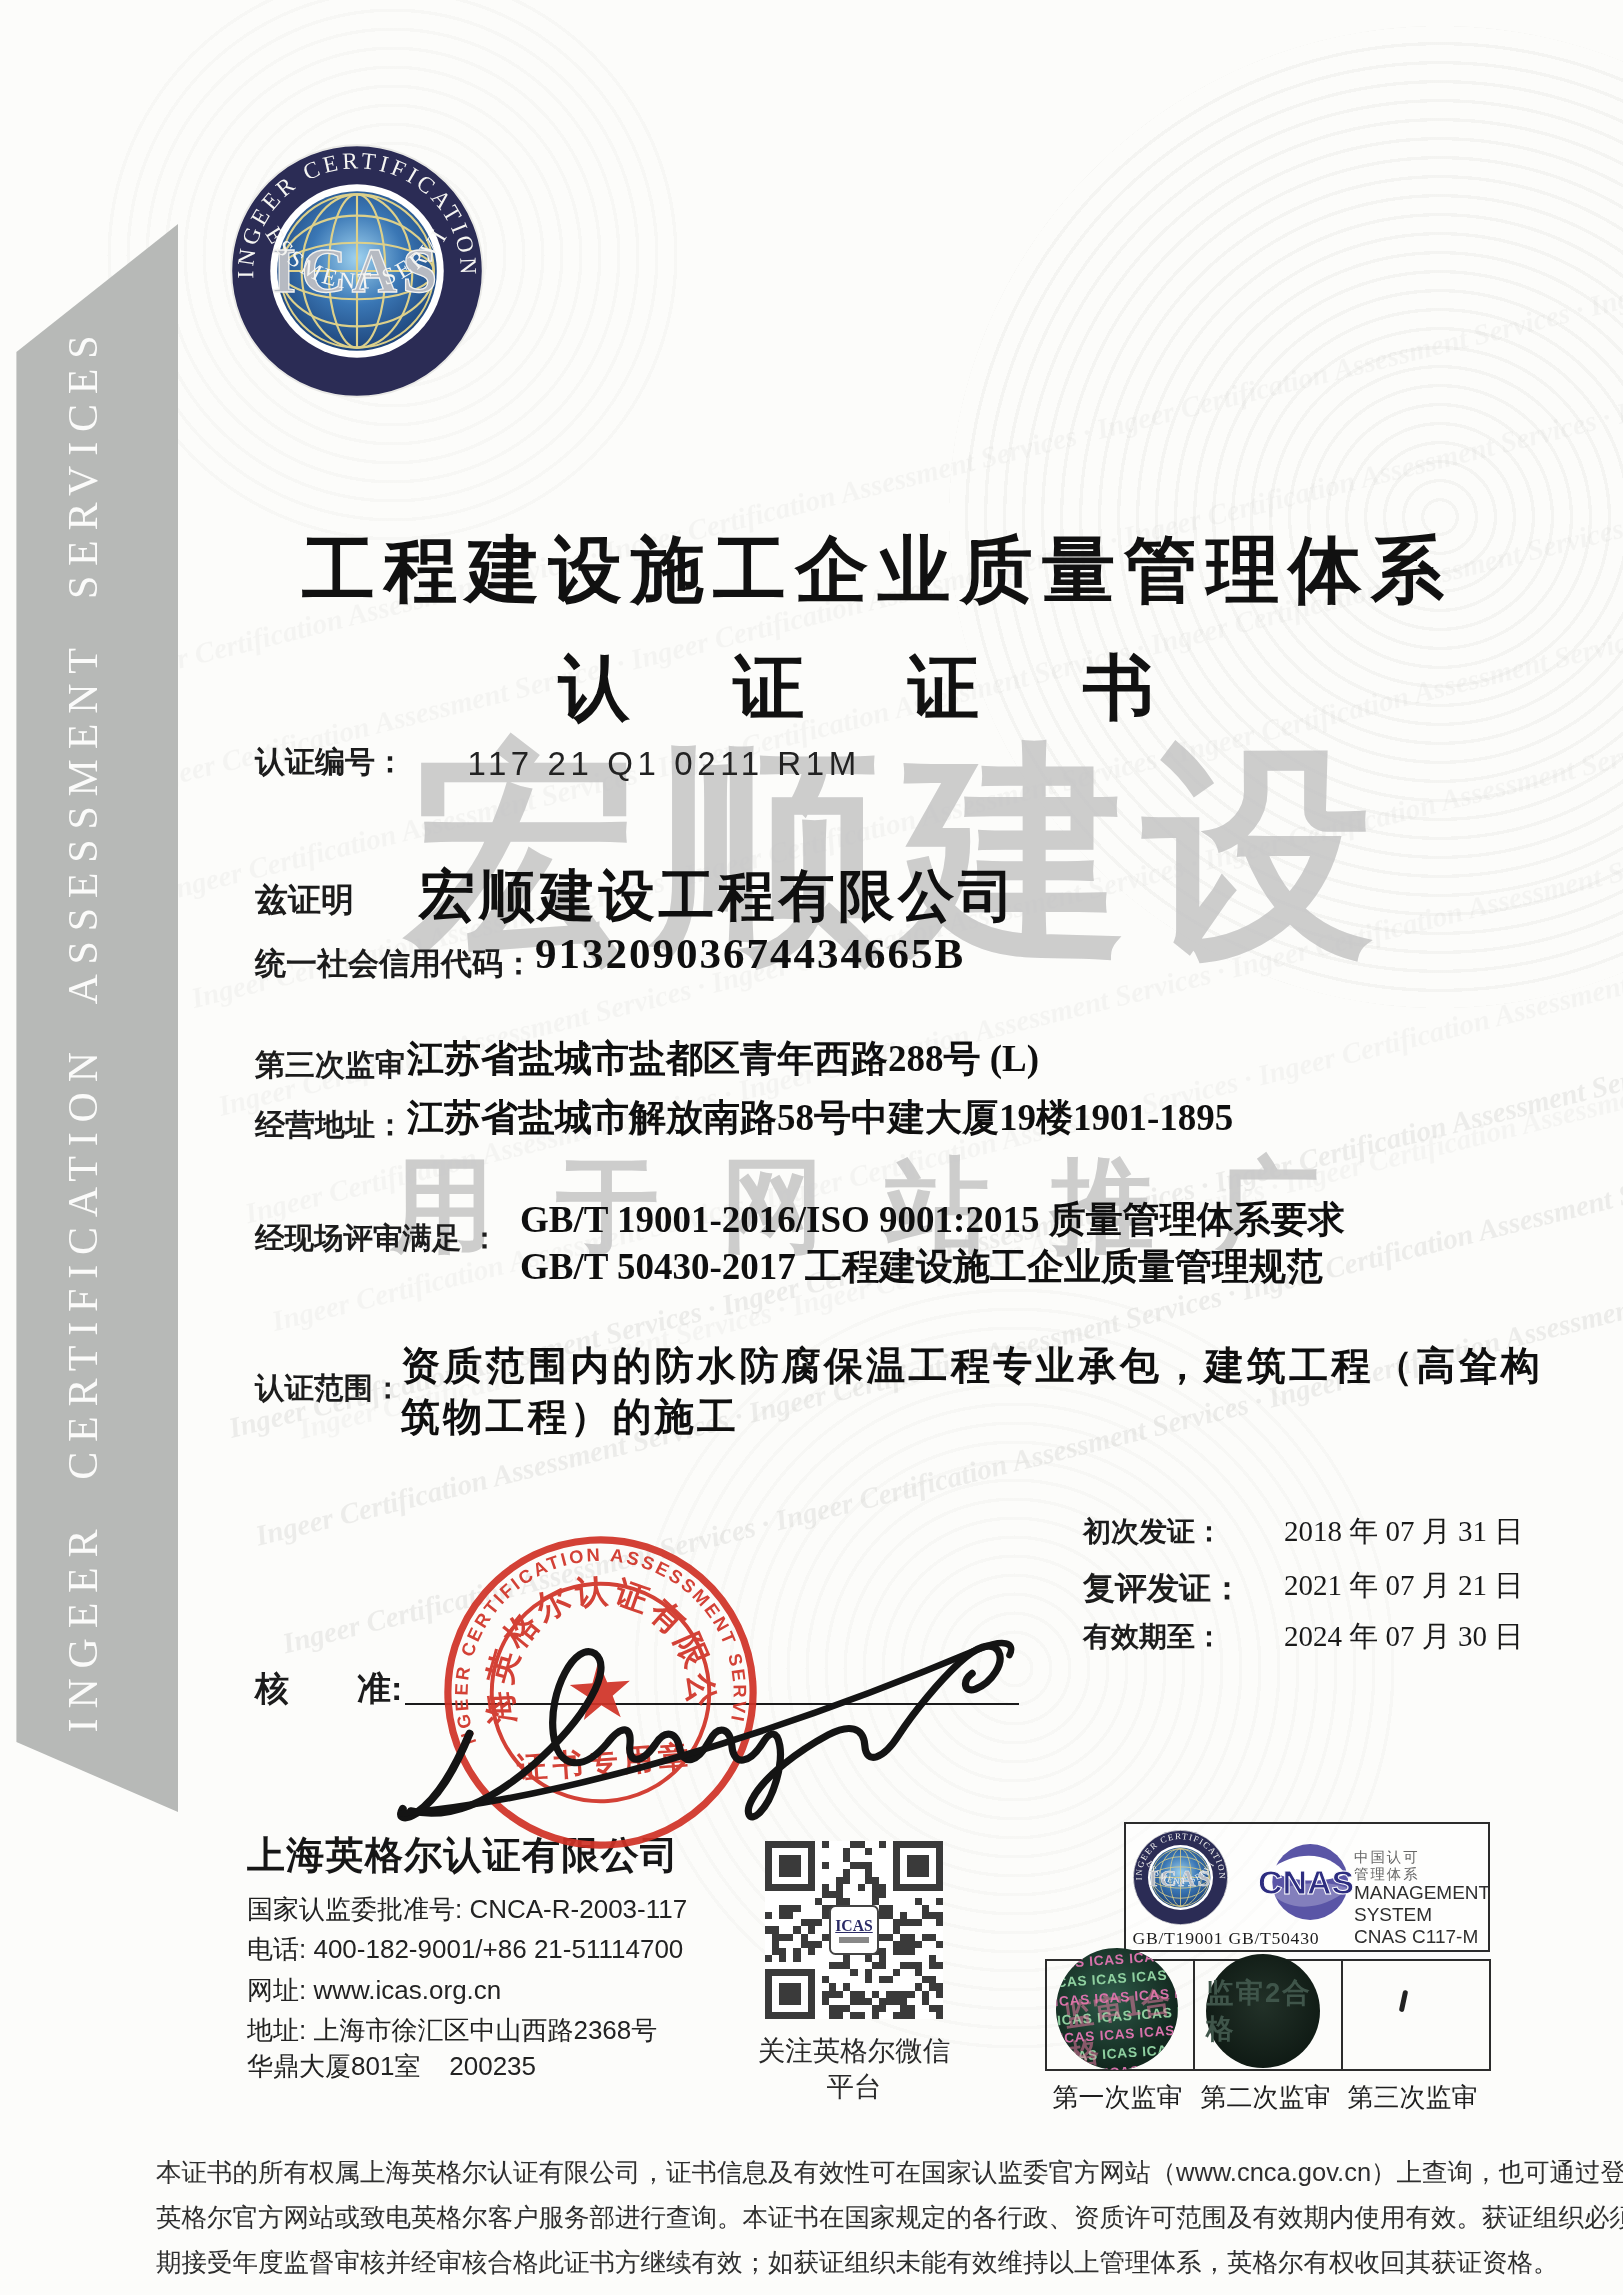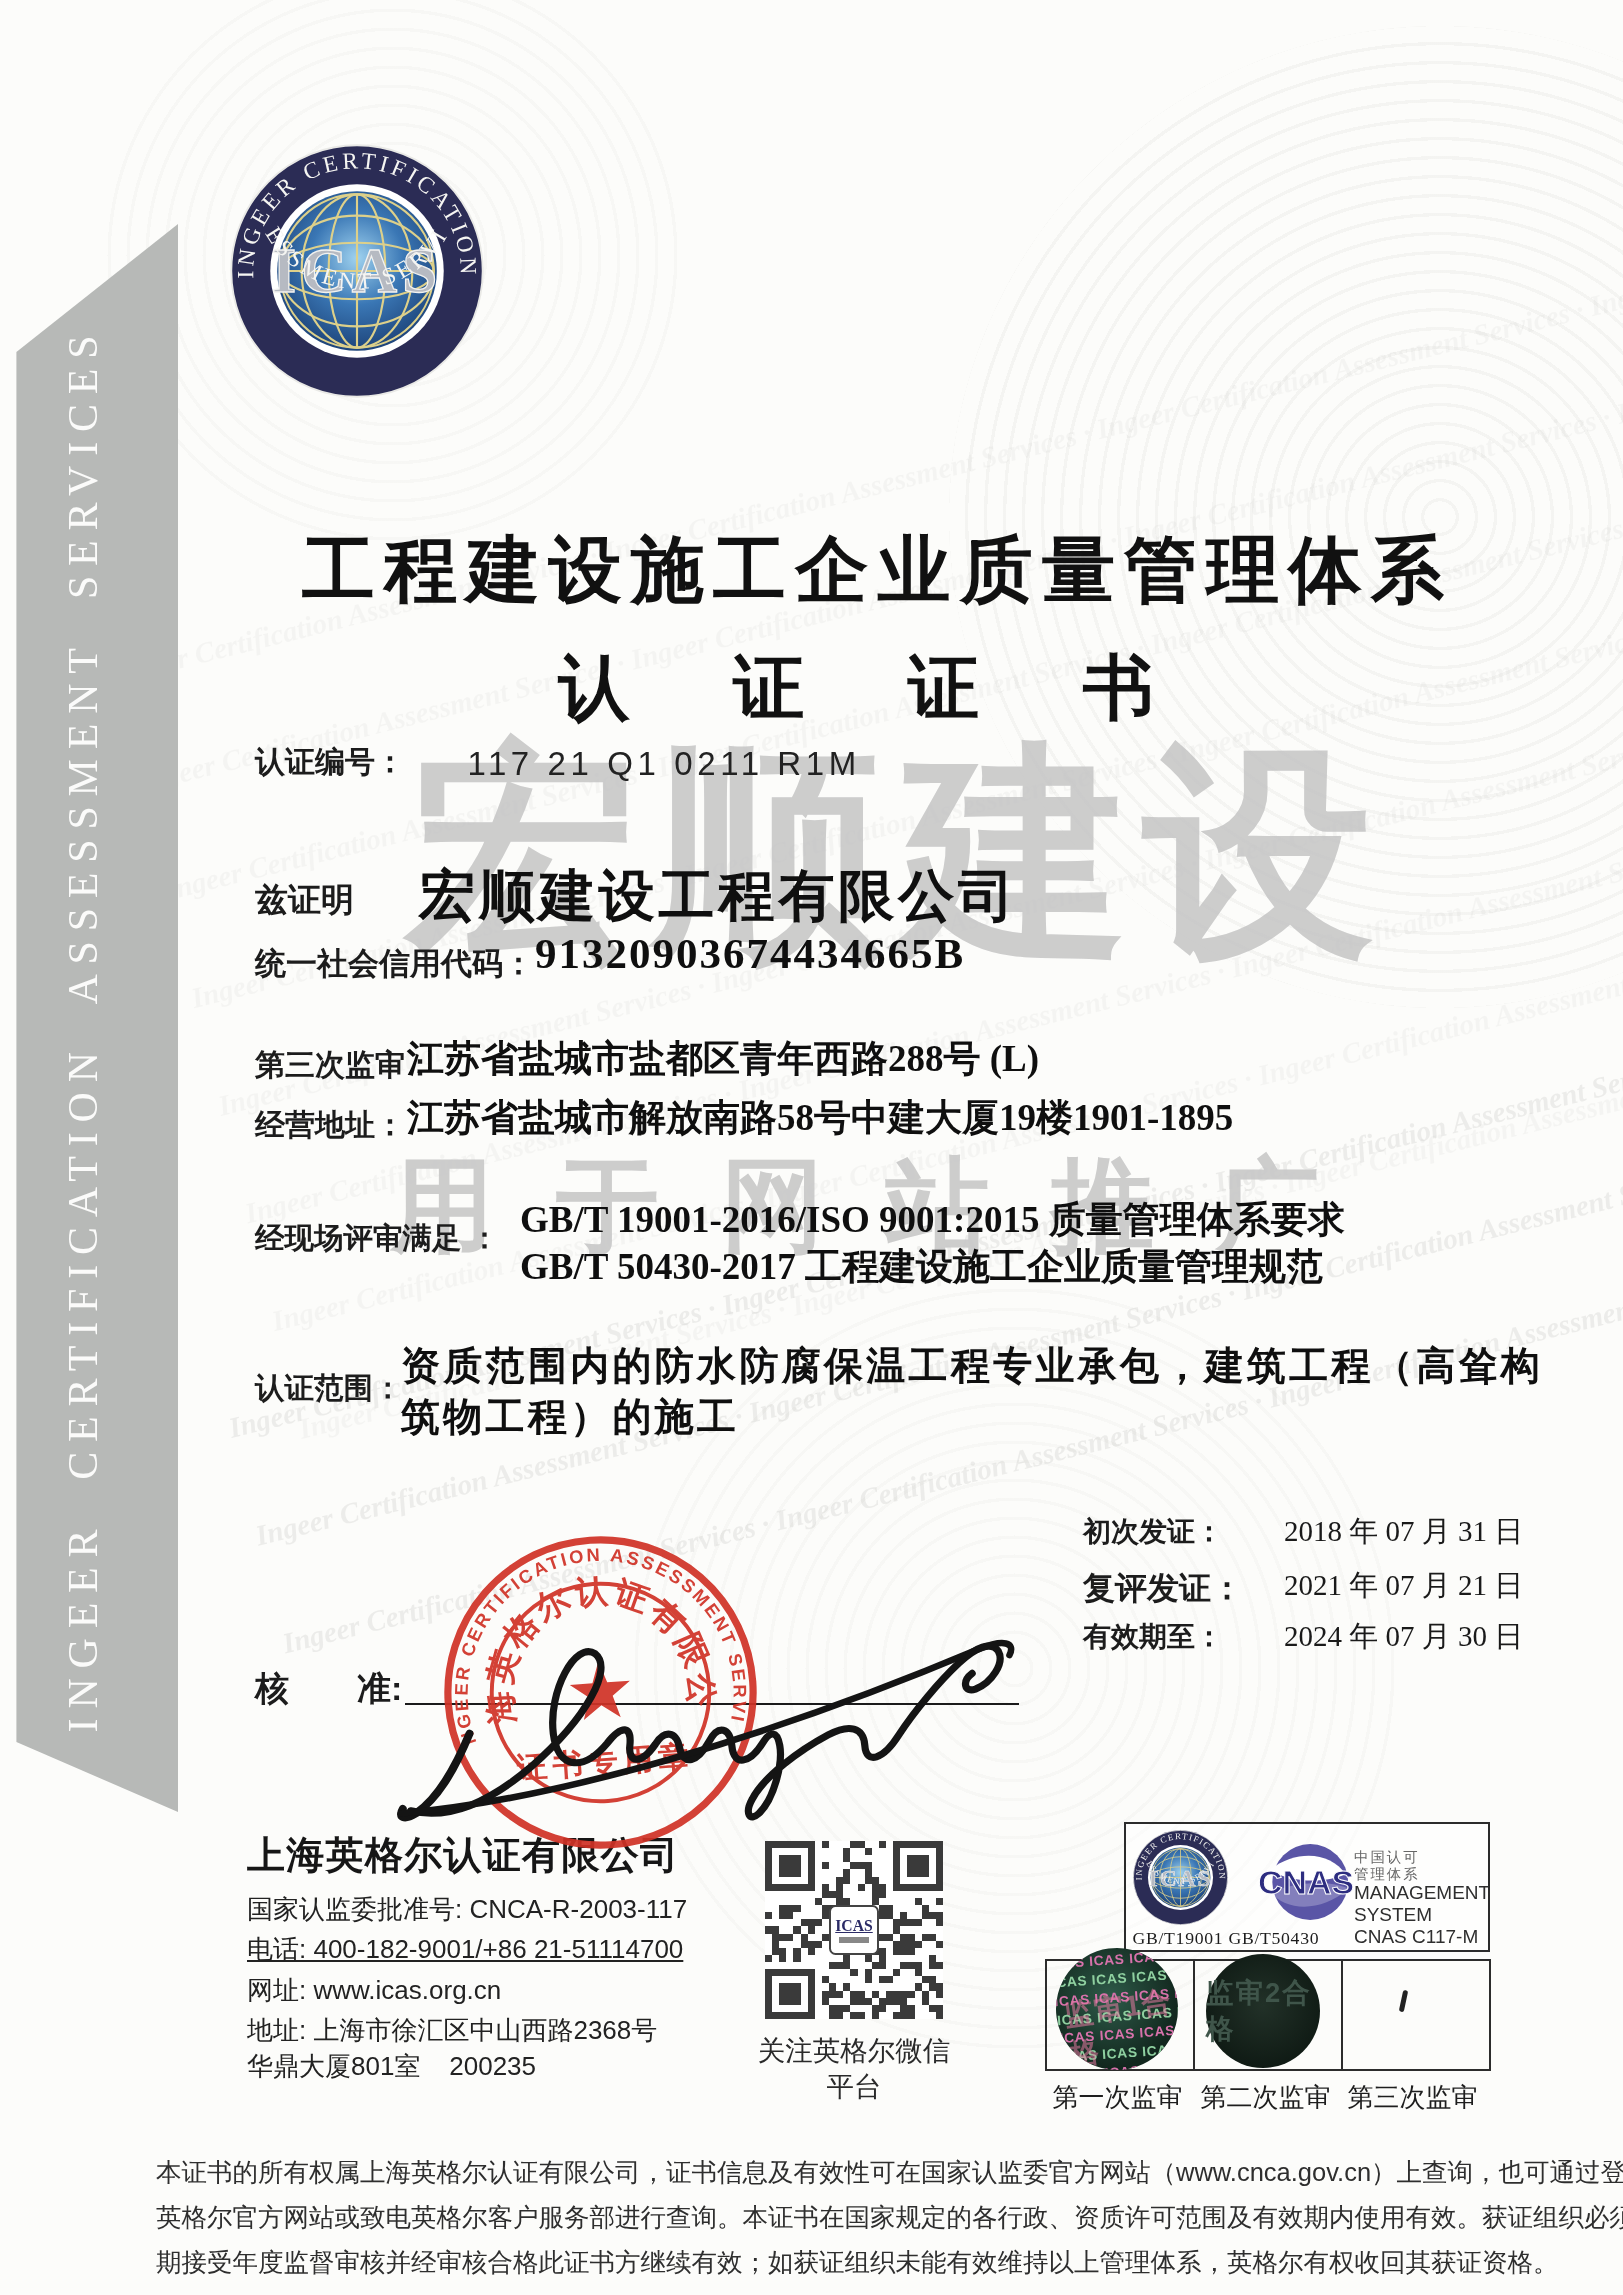--- a/index.html
+++ b/index.html
@@ -222,21 +222,21 @@
   <svg class="signature" viewBox="0 0 1010 400">
     <g fill="none" stroke="#141414" stroke-linecap="round">
       <path stroke-width="12" d="M 120,230 C 95,290 70,330 38,352 C 20,363 10,358 18,345"></path>
       <path stroke-width="11" d="M 30,348 C 90,362 150,335 215,280 C 300,205 340,130 312,108 C 282,88 240,165 248,230 C 254,282 292,290 330,245 C 353,216 368,218 365,248 C 362,275 382,278 404,246 C 418,224 436,226 441,252 C 447,280 468,274 486,242 C 500,216 518,220 521,250 C 524,280 548,276 568,244 C 580,225 590,226 594,248 C 599,276 585,330 562,352 C 548,365 540,352 552,330 C 570,295 625,255 668,232 C 700,215 722,220 724,248 C 726,278 752,270 776,232 C 800,195 838,150 868,122 C 893,98 918,88 928,104 C 938,122 918,152 893,162 C 876,168 872,150 888,138"></path>
       <path stroke-width="10" d="M 15,352 C 260,330 580,235 900,100 C 935,86 955,90 945,110"></path>
     </g>
   </svg>
 
   <div class="issuer-name">上海英格尔认证有限公司</div>
   <div class="issuer-line" style="top:1892px;">国家认监委批准号: CNCA-R-2003-117</div>
-  <div class="issuer-line" style="top:1932px;text-decoration:underline;">电话: 400-182-9001/+86 21-51114700</div>
+  <div class="issuer-line" style="top:1932px;">电话: 400-182-9001/+86 21-51114700</div>
   <div class="issuer-line" style="top:1973px;">网址: www.icas.org.cn</div>
   <div class="issuer-line" style="top:2013px;">地址: 上海市徐汇区中山西路2368号</div>
   <div class="issuer-line" style="top:2049px;">华鼎大厦801室    200235</div>
 
   <div class="qr">
     <svg id="qr-svg" width="178" height="178" viewBox="0 0 25 25" shape-rendering="crispEdges">
         <rect x="0" y="0" width="25" height="25" fill="#ffffff"></rect>
         <rect x="8" y="0" width="1" height="1" fill="#3a3a3a"></rect>
         <rect x="12" y="0" width="1" height="1" fill="#3a3a3a"></rect>
         <rect x="13" y="0" width="1" height="1" fill="#3a3a3a"></rect>

